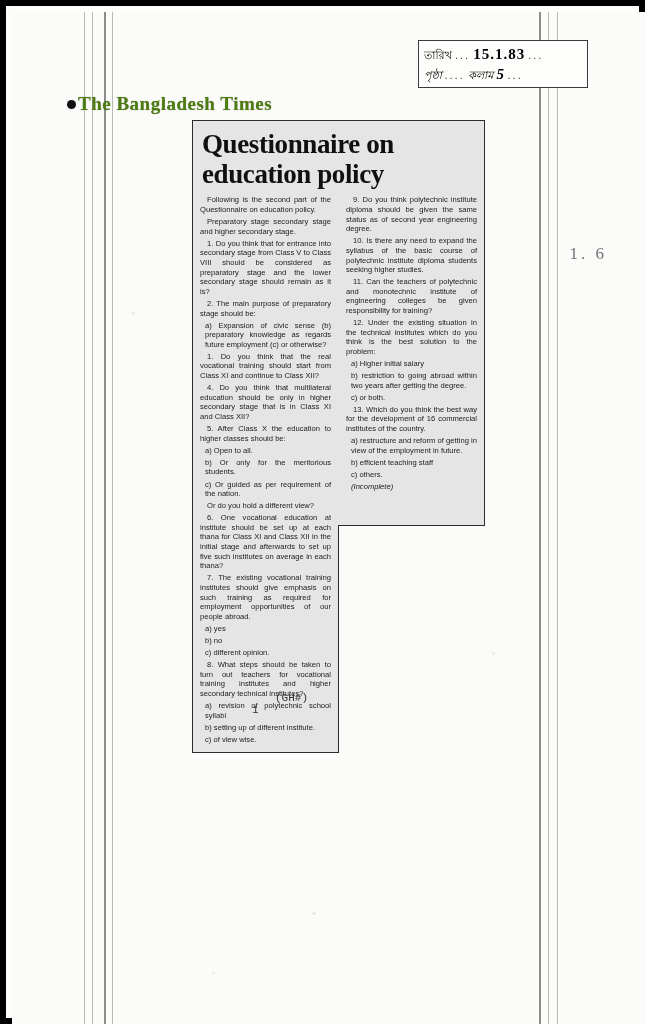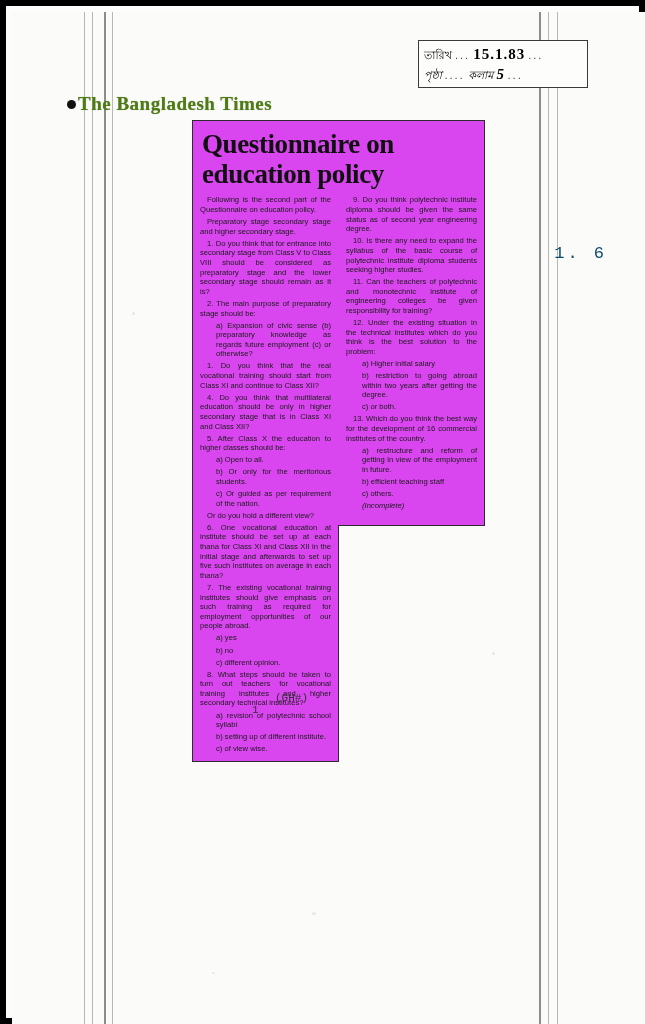--- a/index.html
+++ b/index.html
@@ -90,33 +90,33 @@
     font-weight: bold;
     letter-spacing: 1px;
   }
   .dots { letter-spacing: 2px; color: #444; }
 
   
   .page-mark {
     position: absolute;
     right: 38px;
     top: 232px;
-    font-family: Liberation Mono, monospace;
+    font-family: Liberation Serif, serif;
     font-size: 17px;
     letter-spacing: 3px;
-    color: #0c4a6e;
+    color: #737373;
   }
 
   
   .clipping {
     position: absolute;
     left: 180px;
     top: 108px;
     width: 293px;
-    background: #d946ef;
+    background: #e5e5e5;
     border: 1px solid #2c2c2c;
     box-sizing: border-box;
     padding: 6px 7px 5px 7px;
   }
   .clip-lower-mask {
     
     position: absolute;
     right: -1px;
     top: 404px;
     width: 146px;
@@ -140,21 +140,21 @@
     font-family: "Liberation Sans", sans-serif;
     font-size: 7.6px;
     line-height: 9.6px;
     text-align: justify;
     margin: 0 0 2.5px 0;
     color: #1b1b1b;
     -webkit-hyphens: auto;
     hyphens: auto;
   }
   .para.indent { text-indent: 7px; }
-  .para.sub { margin-left: 16px; }
+  .para.sub { margin-left: 5px; }
   .para.tail { font-style: italic; }
 
   .two-col {
     display: flex;
     gap: 15px;
   }
   .colA { width: 137px; }
   .colB { width: 137px; }
 
   

